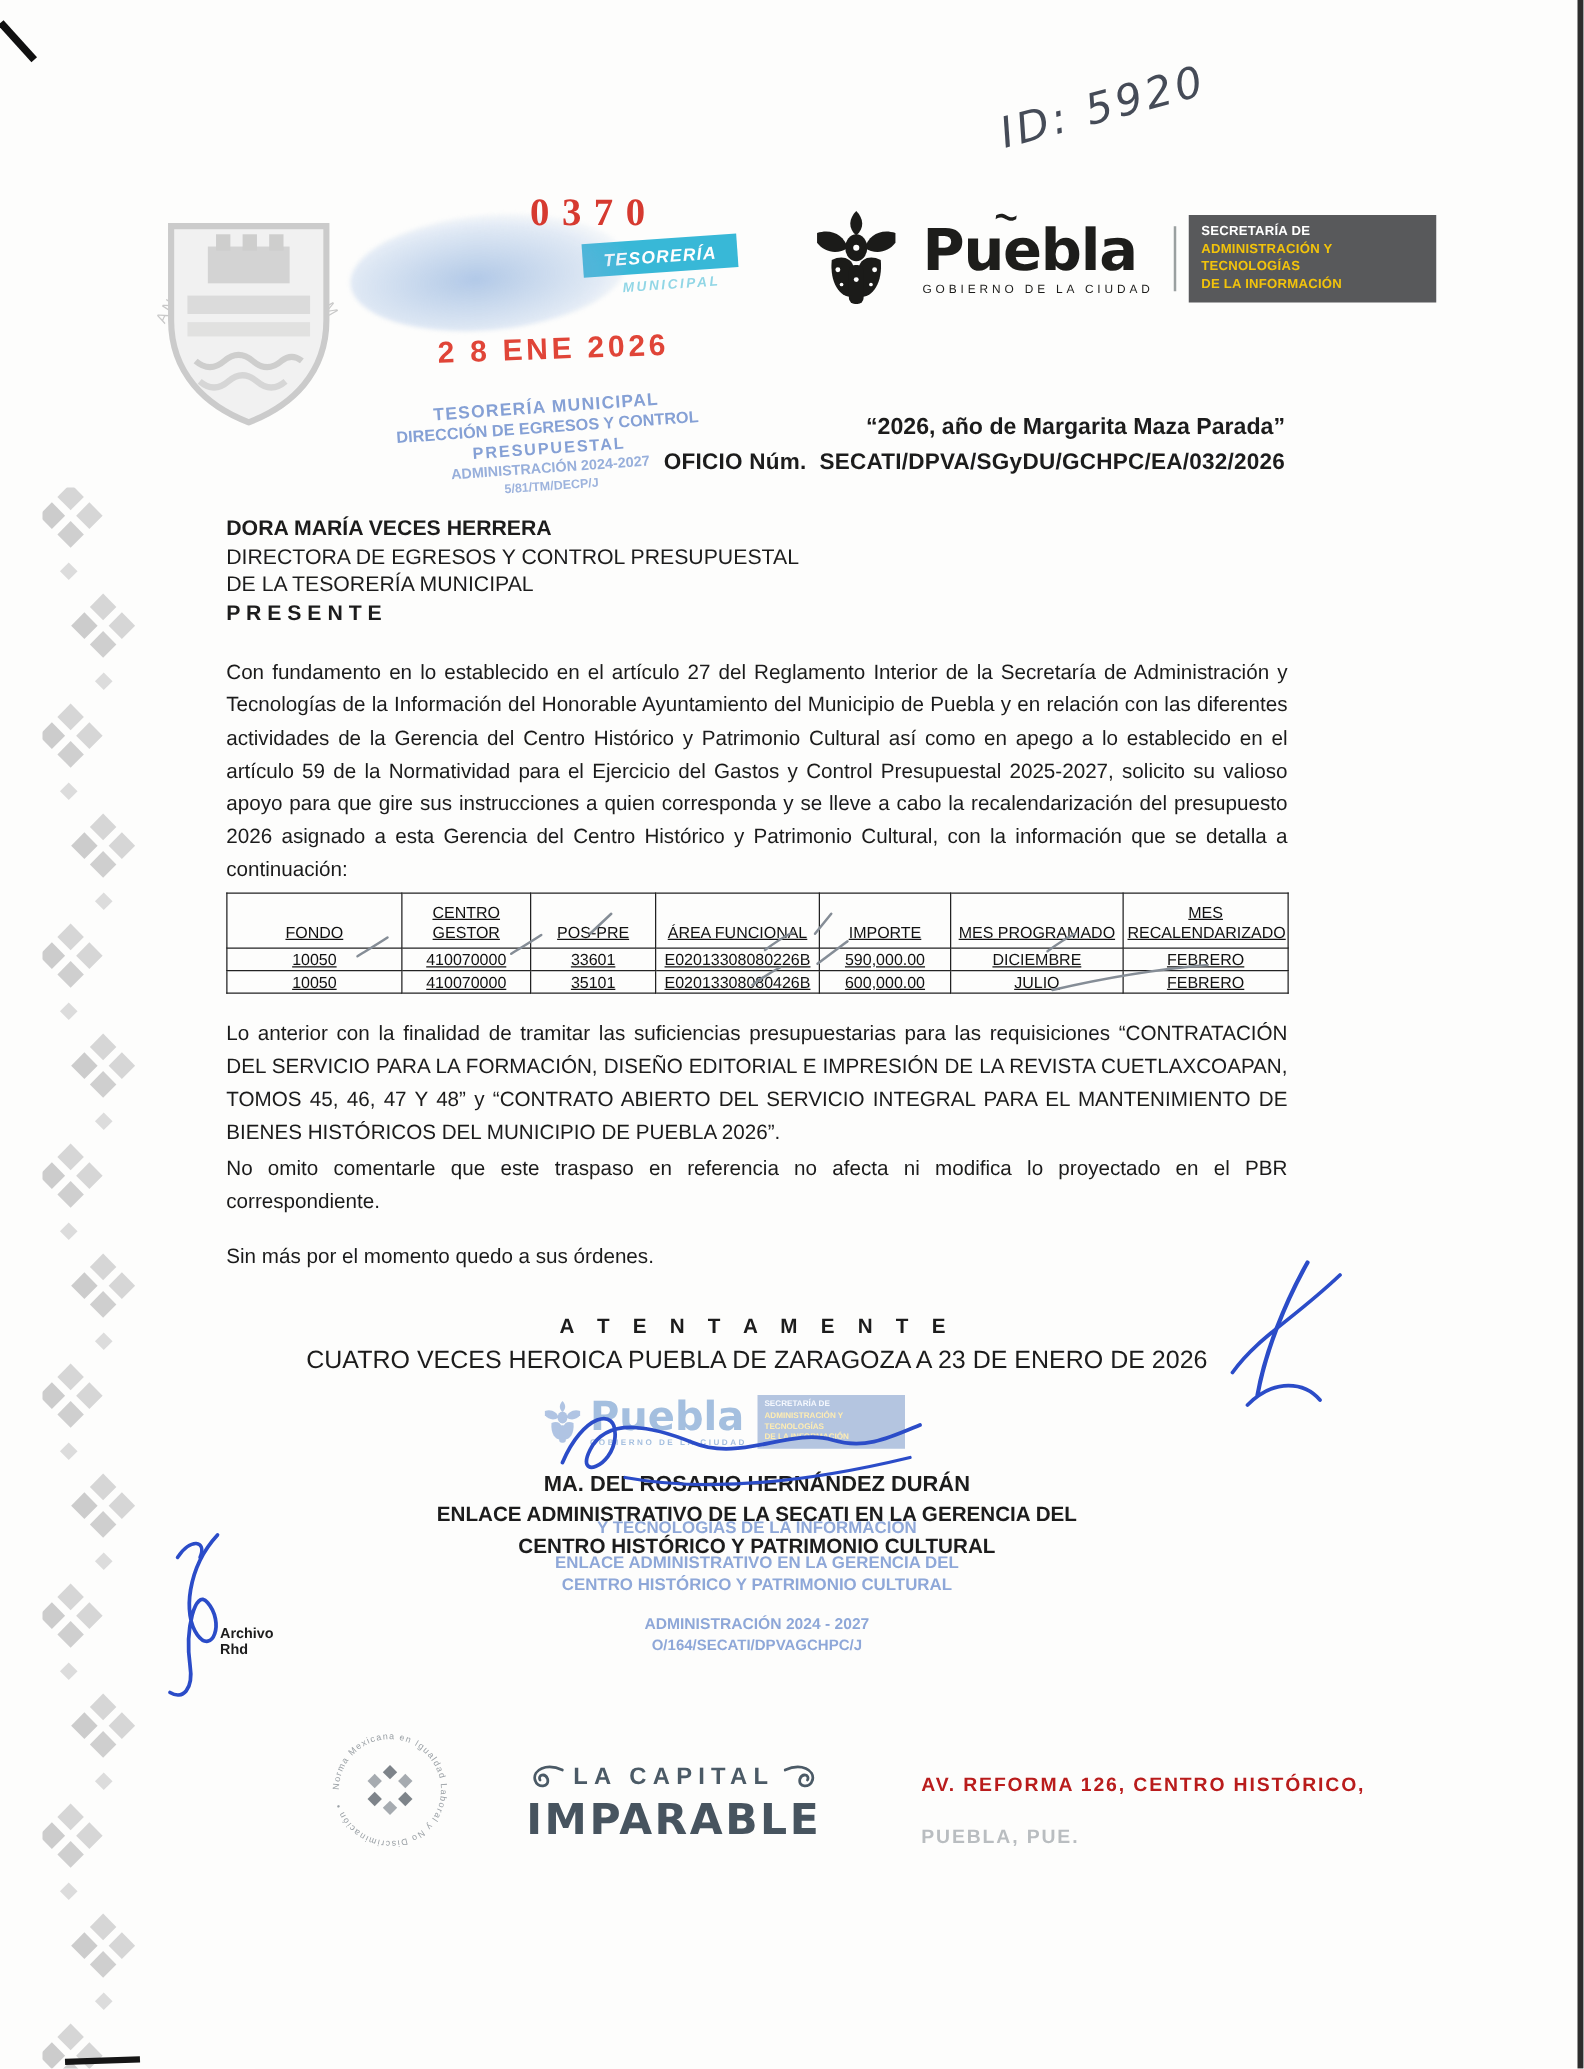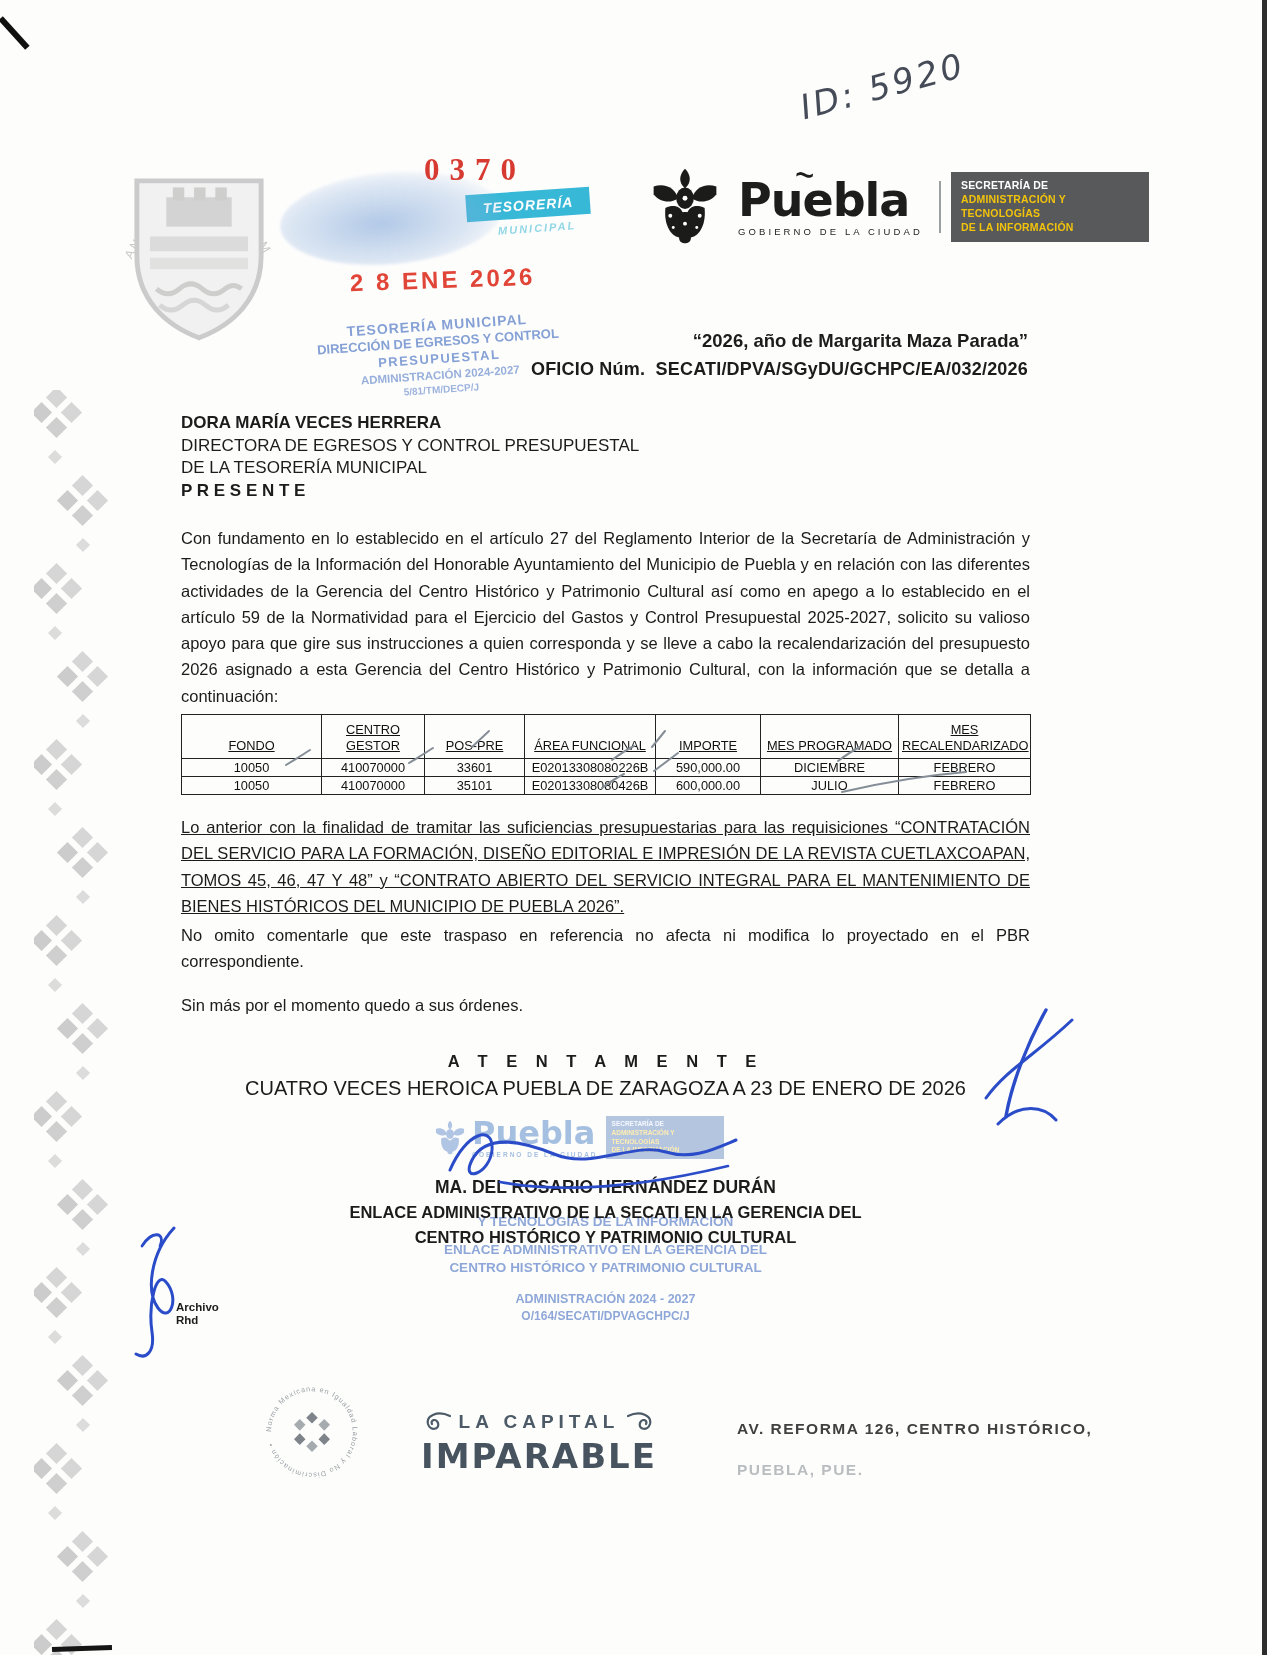--- a/index.html
+++ b/index.html
@@ -72,30 +72,30 @@
 
   .motto { position:absolute; right:239px; top:330px; font-size:18.5px; font-weight:700; z-index:2; }
   .oficio { position:absolute; right:239px; top:359px; font-size:18px; font-weight:700; z-index:2; letter-spacing:.2px;margin-left:48px; }
 
   
   .addressee { position:absolute; left:181px; top:412px; z-index:2; font-size:17px; line-height:22.5px; }
   .addr-bold { font-weight:700; }
   .body-p { position:absolute; left:181px; width:849px; font-size:16.5px; line-height:26.3px;
     text-align:justify; z-index:2; color:#1b1b1b; }
   .p1 { top:525px; }
-  .p2 { top:814px;text-decoration:underline; }
+  .p2 { top:814px; }
   .p3 { top:922px; }
   .p4 { top:992px; text-align:left; }
 
   
   .budget-table { position:absolute; left:181px; top:714px; width:849px; border-collapse:collapse;
     z-index:2; font-size:12.8px; color:#111; table-layout:fixed; }
   .budget-table th, .budget-table td { border:1.4px solid #222; text-align:center; padding:1px 3px; font-weight:400; }
   .budget-table thead th { height:44px; vertical-align:bottom; padding-bottom:4px; line-height:1.25;text-decoration:underline; }
-  .budget-table td { height:14px; }
+  .budget-table td { height:14px;text-decoration:underline; }
 
   .tick { position:absolute; z-index:3; }
   .tick path { stroke:#858d96; stroke-width:2; fill:none; stroke-linecap:round; }
 
   
   .center-line { position:absolute; left:181px; width:849px; text-align:center; z-index:2; }
   .atentamente { top:1052px; font-weight:700; font-size:16.5px; letter-spacing:7px; }
   .place-date  { top:1077px; font-weight:400; font-size:20px;text-align:center; }
   .signer-name { top:1177px; font-weight:700; font-size:17.5px; }
   .signer-role1{ top:1203px; font-weight:700; font-size:16.5px; }
@@ -127,21 +127,21 @@
   .sig path { stroke:#2b4cc8; fill:none; stroke-linecap:round; }
 
   
   .badge { position:absolute; left:261px; top:1381px; width:102px; height:102px; z-index:2; }
   .capital { position:absolute; left:396px; top:1410px; width:286px; text-align:center; color:#4b5a66; z-index:2; }
   .capital-top { display:flex; align-items:center; justify-content:center; gap:8px;
     font-size:19px; font-weight:700; letter-spacing:5px; }
   .capital-bottom { font-size:34px; font-weight:800; letter-spacing:2px; margin-top:2px;
     font-family:"DejaVu Sans", sans-serif; color:#47545f; }
   .address1 { position:absolute; left:737px; top:1420px; font-size:15.5px; letter-spacing:1.5px;
-    color:#404040; font-weight:700; z-index:2; }
+    color:#b91c1c; font-weight:700; z-index:2; }
   .address2 { position:absolute; left:737px; top:1461px; font-size:15.5px; letter-spacing:1.5px;
     color:#b9bdc0; font-weight:700; z-index:2; }
 </style>
 </head>
 <body>
 
 <div class="page">
 
   <div class="left-border">
       <div class="motif">

